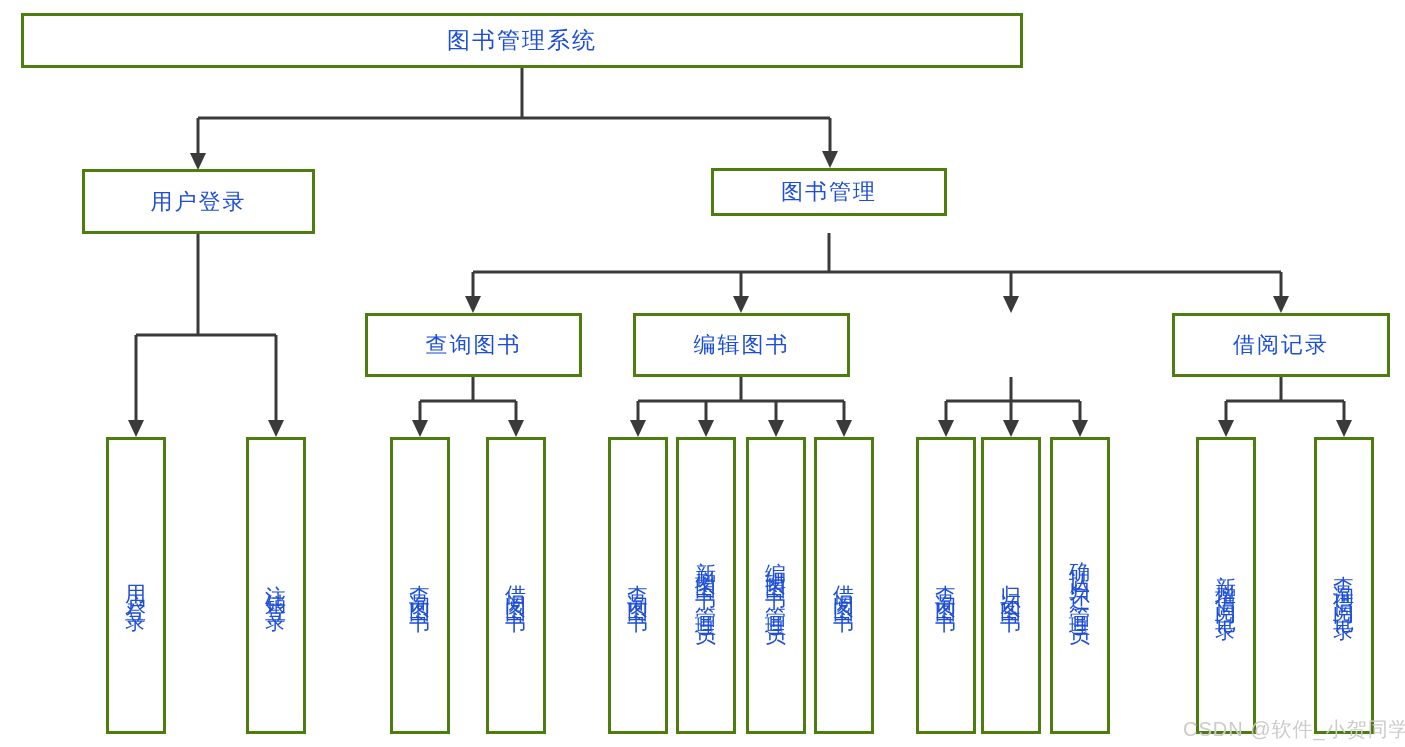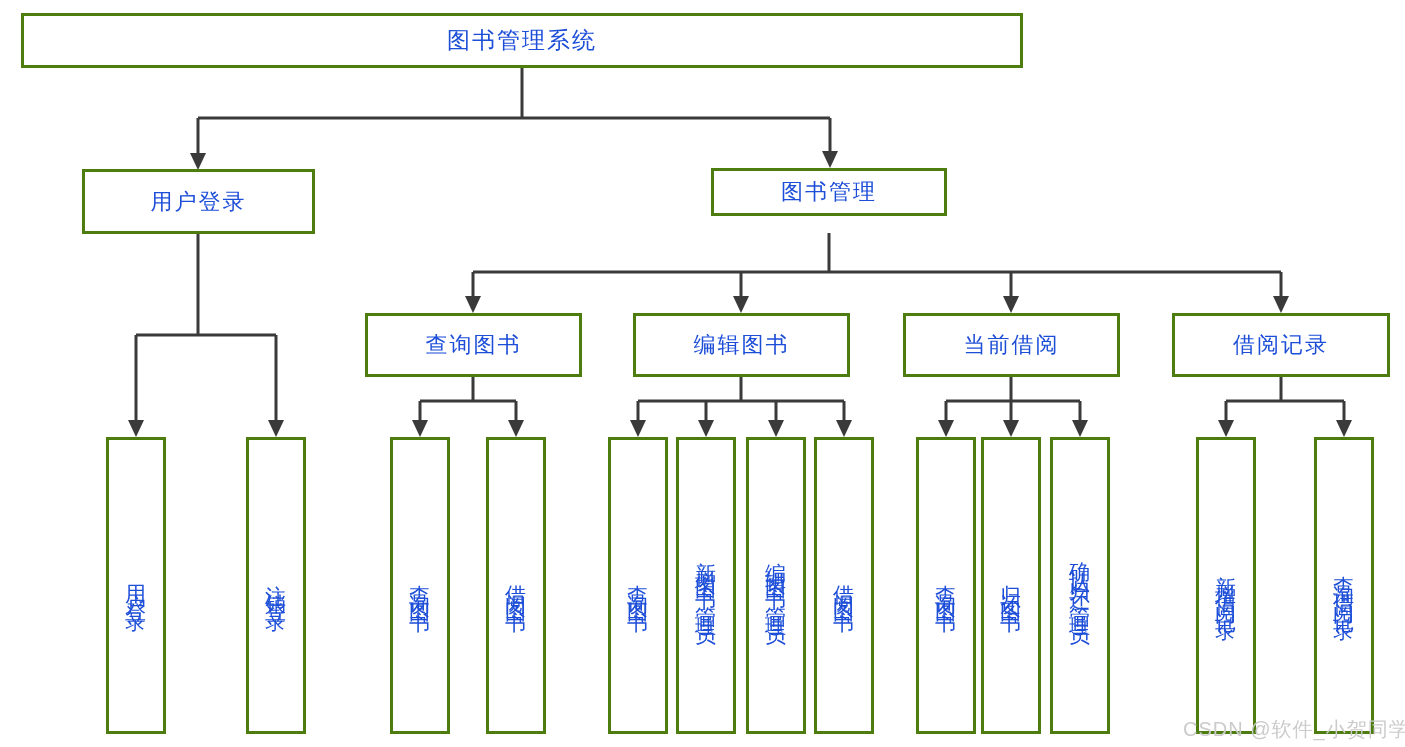--- a/index.html
+++ b/index.html
@@ -124,23 +124,20 @@
   <div class="box lvl-branch" style="left:711px;top:168px;width:236px;height:48px">
     <span>图书管理</span>
   </div>
 
   <div class="box lvl-branch" style="left:365px;top:313px;width:217px;height:64px">
     <span>查询图书</span>
   </div>
   <div class="box lvl-branch" style="left:633px;top:313px;width:217px;height:64px">
     <span>编辑图书</span>
   </div>
-  <div class="box lvl-branch" style="left:903px;top:313px;width:217px;height:64px">
-    <span>当前借阅</span>
-  </div>
   <div class="box lvl-branch" style="left:1172px;top:313px;width:218px;height:64px">
     <span>借阅记录</span>
   </div>
 
   <div class="box leaf" style="left:106px;top:437px;width:60px;height:297px">
     <span>用户登录</span>
   </div>
   <div class="box leaf" style="left:246px;top:437px;width:60px;height:297px">
     <span>注销登录</span>
   </div>

